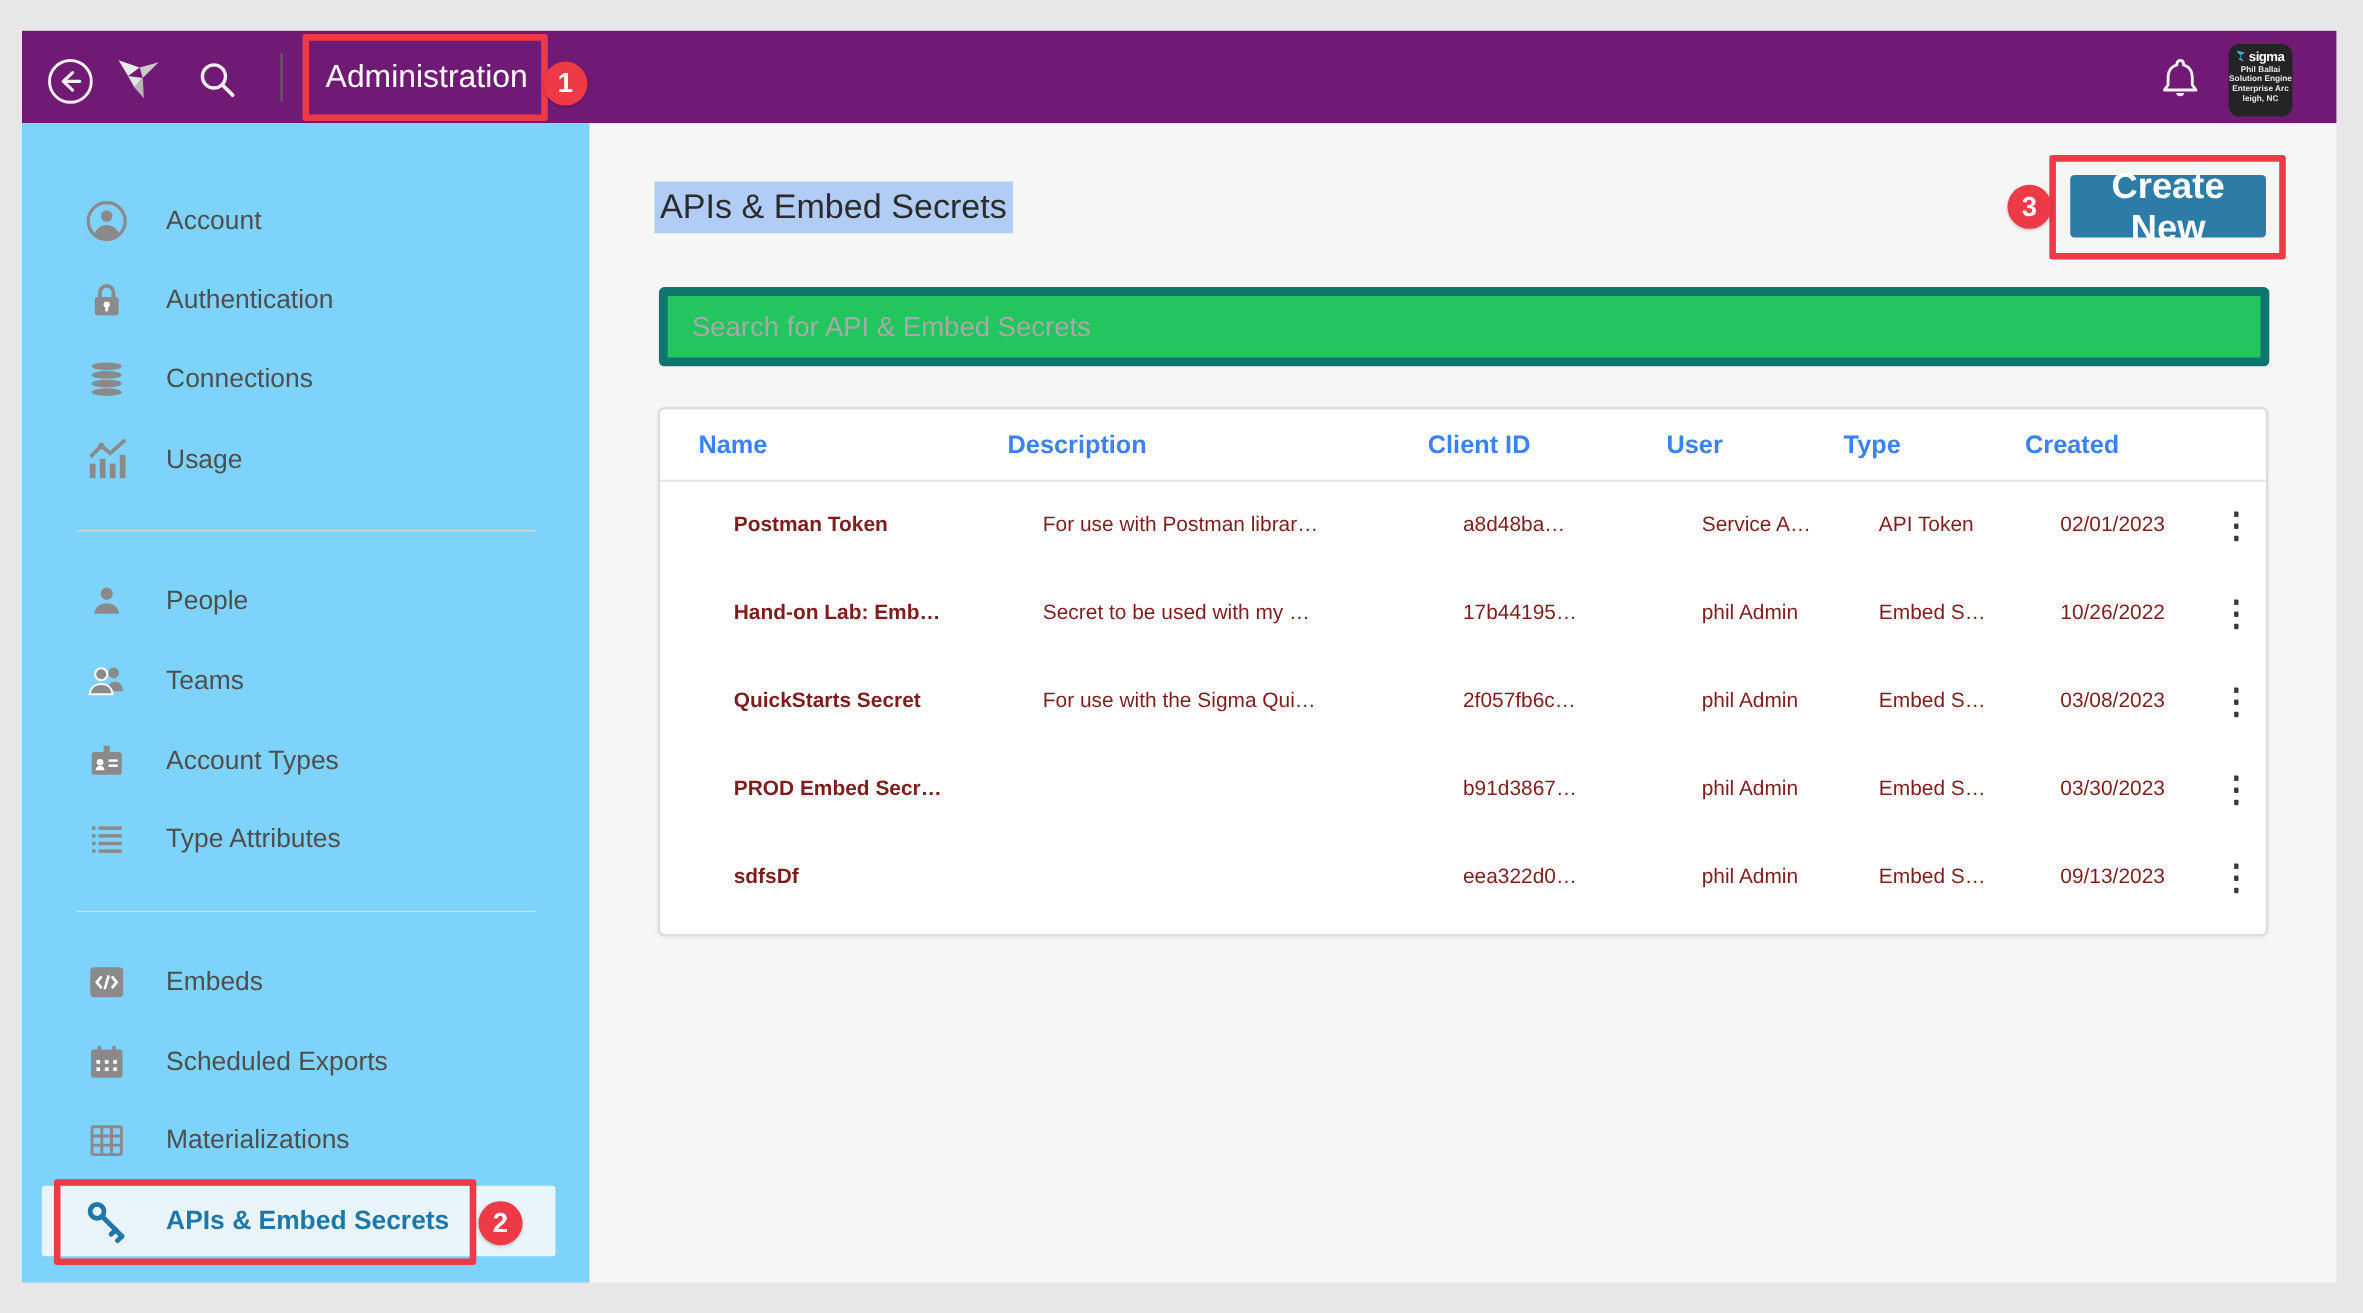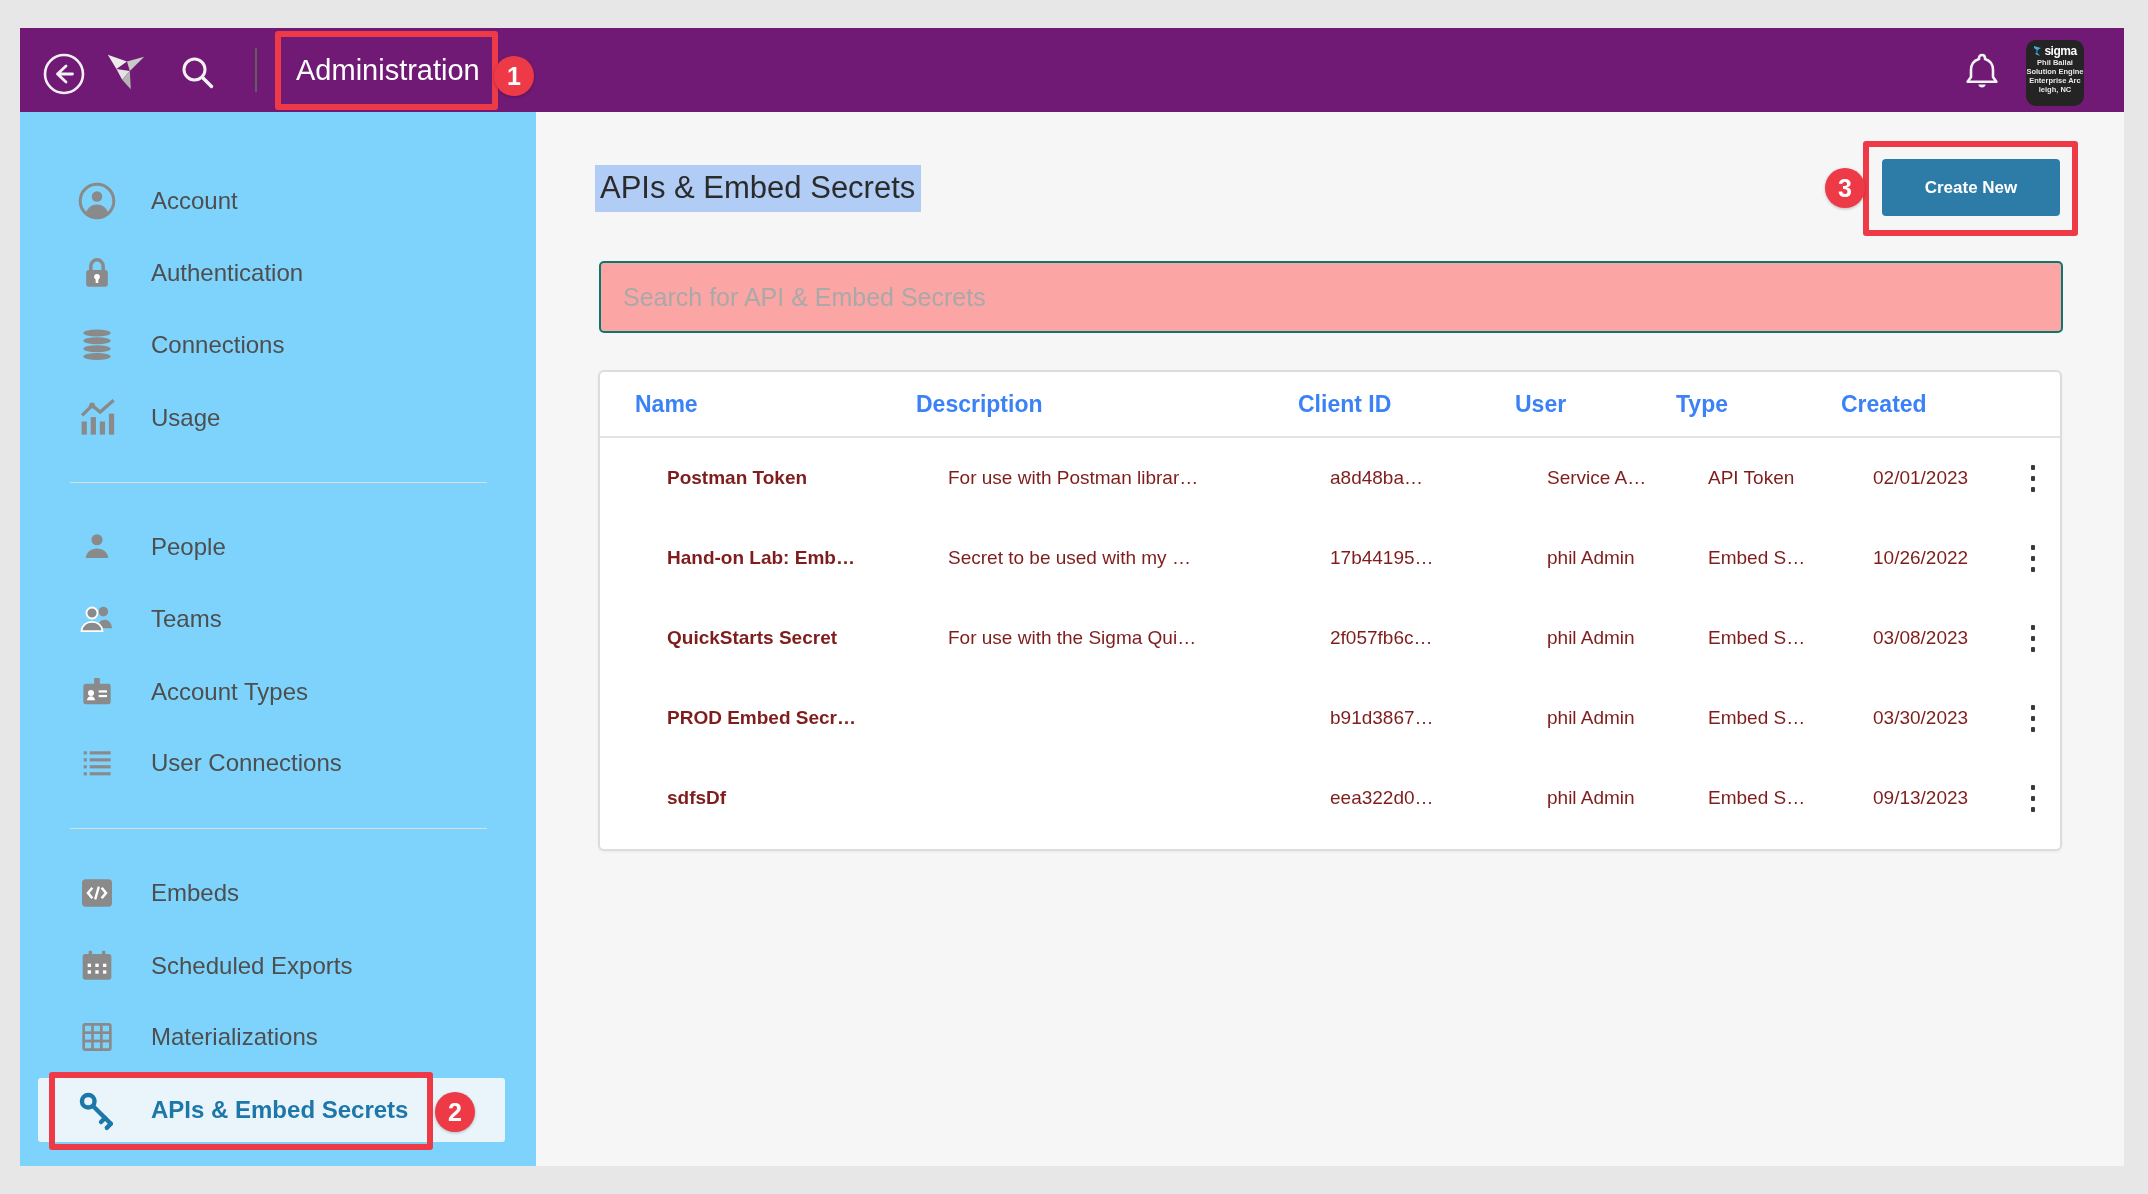--- a/index.html
+++ b/index.html
@@ -41,24 +41,24 @@
   .side-item.selected .si-label{left:113px;color:#1d77a8;font-weight:700;}
   .anno-box-2{position:absolute;left:29px;top:960px;width:384px;height:78px;border:6px solid #ee3a47;border-radius:3px;box-sizing:border-box;pointer-events:none;}
   .badge-2{left:415px;top:980px;}
 
   
   .main{position:absolute;left:536px;top:112px;width:1588px;height:1054px;background:#f6f6f6;}
   .page-title{position:absolute;left:59px;top:58px;font-size:31px;font-weight:400;color:#2b2b2b;}
   .page-title .hl{background:#b1cdf6;padding:5px 6px 7px 5px;}
   .anno-box-3{position:absolute;left:1327px;top:29px;width:215px;height:95px;border:6px solid #ee3a47;border-radius:3px;box-sizing:border-box;}
   .create-btn{position:absolute;left:1346px;top:47px;width:178px;height:57px;background:#2d7ca8;border:none;border-radius:4px;
-    color:#ffffff;font-size:17px;font-weight:600;font-family:"Liberation Sans",sans-serif;cursor:pointer;display:flex;align-items:center;justify-content:center;}
+    color:#ffffff;font-size:33px;font-weight:600;font-family:"Liberation Sans",sans-serif;cursor:pointer;display:flex;align-items:center;justify-content:center;}
   .badge-3{left:1289px;top:56px;}
   .search-box{position:absolute;left:63px;top:149px;width:1464px;height:72px;box-sizing:border-box;
-    background:#fca5a5;border:2px solid #0f766e;border-radius:5px;font-size:25px;color:#333;
+    background:#22c55e;border:8px solid #0f766e;border-radius:5px;font-size:25px;color:#333;
     padding:0 22px;font-family:"Liberation Sans",sans-serif;outline:none;}
   .search-box::placeholder{color:#a9a9a9;}
 
   
   .table{position:absolute;left:62px;top:258px;width:1464px;height:481px;box-sizing:border-box;
     background:#fff;border:2px solid #dcdcdc;border-radius:6px;box-shadow:0 1px 3px rgba(0,0,0,.05);overflow:hidden;}
   .t-grid{display:grid;grid-template-columns:281px 382px 217px 161px 165px 165px 1fr;align-items:center;padding-left:35px;box-sizing:border-box;}
   .t-head{height:66px;border-bottom:2px solid #e4e4e4;}
   .t-head .th{font-size:23px;font-weight:600;color:#3b82f6;white-space:nowrap;}
   .t-row{height:80px;cursor:pointer;}
@@ -219,21 +219,21 @@
           <rect x="3.6" y="4.6" width="2" height="2"></rect>
             <rect x="7.4" y="4.6" width="13.2" height="2"></rect>
           <rect x="3.6" y="9" width="2" height="2"></rect>
             <rect x="7.4" y="9" width="13.2" height="2"></rect>
           <rect x="3.6" y="13.4" width="2" height="2"></rect>
             <rect x="7.4" y="13.4" width="13.2" height="2"></rect>
           <rect x="3.6" y="17.8" width="2" height="2"></rect>
             <rect x="7.4" y="17.8" width="13.2" height="2"></rect>
         </svg>
       </span>
-      <span class="si-label">User Connections</span>
+      <span class="si-label">Type Attributes</span>
     </div>
 
     <div class="side-divider" style="top:716px"></div>
 
     <div class="side-item" style="top:753px">
       <span class="si-icon">
         <svg width="40" height="40" viewBox="0 0 24 24">
           <rect x="3" y="3.8" width="18" height="16.4" rx="2.2" fill="#8a8a8a"></rect>
           <polyline points="9.2,8.8 6.6,12 9.2,15.2" stroke="#fff" stroke-width="1.5" fill="none"></polyline>
           <polyline points="14.8,8.8 17.4,12 14.8,15.2" stroke="#fff" stroke-width="1.5" fill="none"></polyline>

